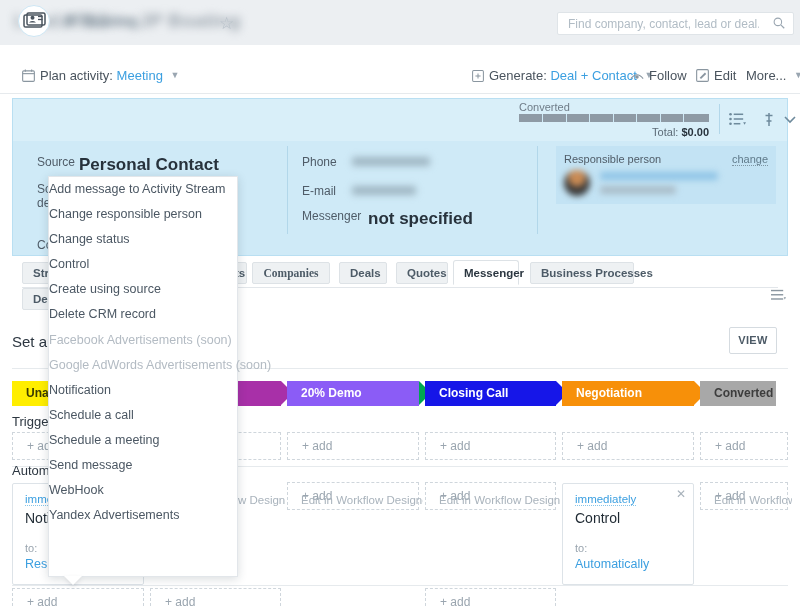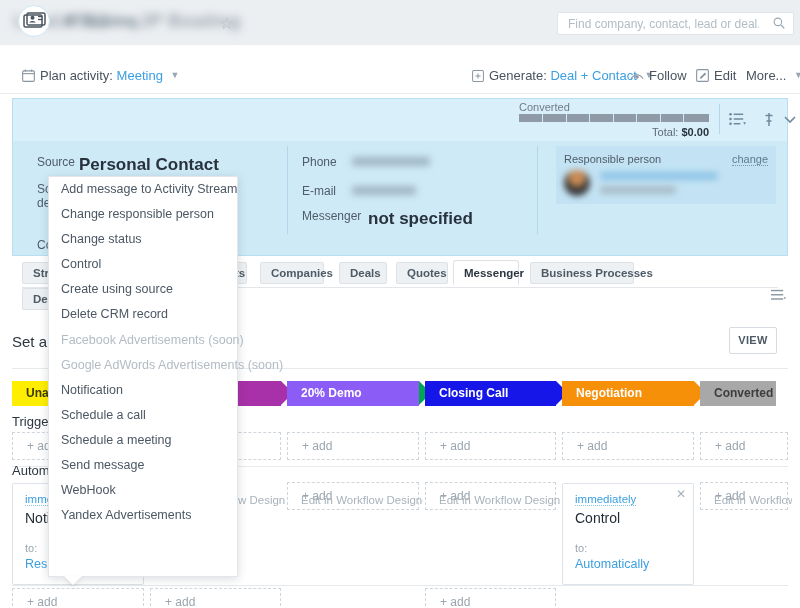--- a/index.html
+++ b/index.html
@@ -165,21 +165,21 @@
 
   
   .menu{
     position:absolute; left:48px; top:176px; width:190px; height:401px;
     background:#fff; border:1px solid #e2e6ea;
     box-shadow:0 2px 9px rgba(30,45,60,.17);
     z-index:50;
   }
   .menu-item{
     position:relative; height:25.1px; line-height:25.1px;
-    padding-left:12px; font-size:12.5px; color:#4b5763; white-space:nowrap;
+    font-size:12.5px; color:#4b5763; white-space:nowrap;
   }
   .menu-item.dis{ color:#b3bbc3; }
   .menu-tail{
     position:absolute; left:64px; top:576px; width:0; height:0;
     border-left:9px solid transparent; border-right:9px solid transparent;
     border-top:9px solid #fff; z-index:51;
     filter:drop-shadow(0 2px 2px rgba(30,45,60,.12));
   }
 </style>
 </head>
@@ -317,21 +317,21 @@
   <div class="resp-av"></div>
   <div class="resp-n1"></div>
   <div class="resp-n2"></div>
 </div>
 
 <div class="tabrow" id="tabrow1" style="top:262px;">
     <div class="tab" style="left: 22px; width: 46px;">Stream</div>
     <div class="tab" style="left: 75px; width: 52px;">Events</div>
     <div class="tab" style="left: 132px; width: 48px;">Tasks</div>
     <div class="tab" style="left: 185px; width: 62px;">Contacts</div>
-    <div class="tab" style="left: 260px; width: 64px;">Companies</div>
+    <div class="tab" style="left: 252px; width: 78px; font-family: Liberation Serif, serif;">Companies</div>
     <div class="tab" style="left: 339px; width: 48px;">Deals</div>
     <div class="tab" style="left: 396px; width: 52px;">Quotes</div>
     <div class="tab sel" style="left: 453px; width: 66px;">Messenger</div>
     <div class="tab" style="left: 530px; width: 104px;">Business Processes</div>
   </div>
 <div class="tabrow" id="tabrow2" style="top:288px;">
     <div class="tab" style="left: 22px; width: 94px;">Dependencies</div>
   </div>
 <div class="tabline"></div>
 <div class="tabmenu-icon">

